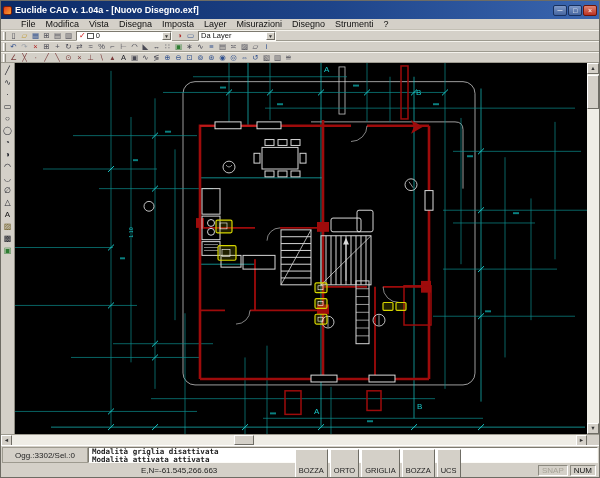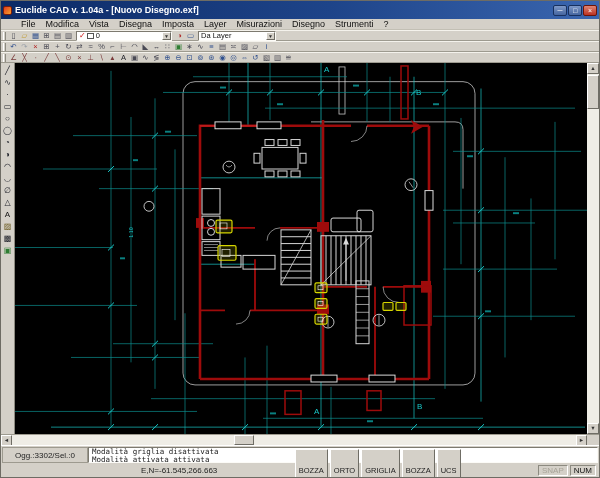--- a/index.html
+++ b/index.html
@@ -48,21 +48,21 @@
   
   .hscroll{height:11px;flex:0 0 11px;display:flex;background:#efede6;border-top:1px solid #9d9a8f;}
   .htrack{flex:1 1 auto;position:relative;}
   .hthumb{position:absolute;left:222px;top:0;width:20px;height:10px;background:#d4d0c8;border:1px solid;border-color:#fff #6f6d65 #6f6d65 #fff;}
   .corner{width:12px;flex:0 0 12px;background:#d4d0c8;}
   
   .msgrow{height:19px;flex:0 0 19px;display:flex;background:#d4d0c8;border-top:1px solid #fff;align-items:stretch;padding:1px;}
   .objcell{width:86px;flex:0 0 86px;font-size:8px;display:flex;align-items:center;justify-content:center;
            border:1px solid #9d9a8f;background:#d4d0c8;color:#222;}
   .msgcell{flex:1 1 auto;background:#fff;border:1px solid;border-color:#7d7a70 #fcfbf7 #fcfbf7 #7d7a70;
-           font-family:"DejaVu Sans Mono",monospace;font-size:7.5px;line-height:8px;padding:0 3px;color:#222;overflow:hidden;}
+           font-family:"DejaVu Sans Mono",monospace;font-size:7.5px;line-height:8px;padding:0 3px;color:#222;overflow:hidden;font-weight:bold;}
   
   .statusbar{height:13px;flex:0 0 13px;display:flex;align-items:center;font-size:8px;padding:1px 3px;background:#d4d0c8;gap:2px;}
   .sp1{width:135px;flex:0 0 135px;}
   .coord{color:#222;white-space:nowrap;}
   .sgrow{flex:1 1 auto;}
   .modes{display:flex;gap:2px;}
   .mode-btn{background:#d4d0c8;border:1px solid;border-color:#fff #6f6d65 #6f6d65 #fff;
             font-size:7.5px;line-height:9px;padding:16px 3px;color:#222;}
   .ind{border:1px solid;border-color:#8c8a80 #fff #fff #8c8a80;padding:0 3px;line-height:9px;min-width:26px;text-align:center;}
   .ind.dimmed{color:#a7a398;}

